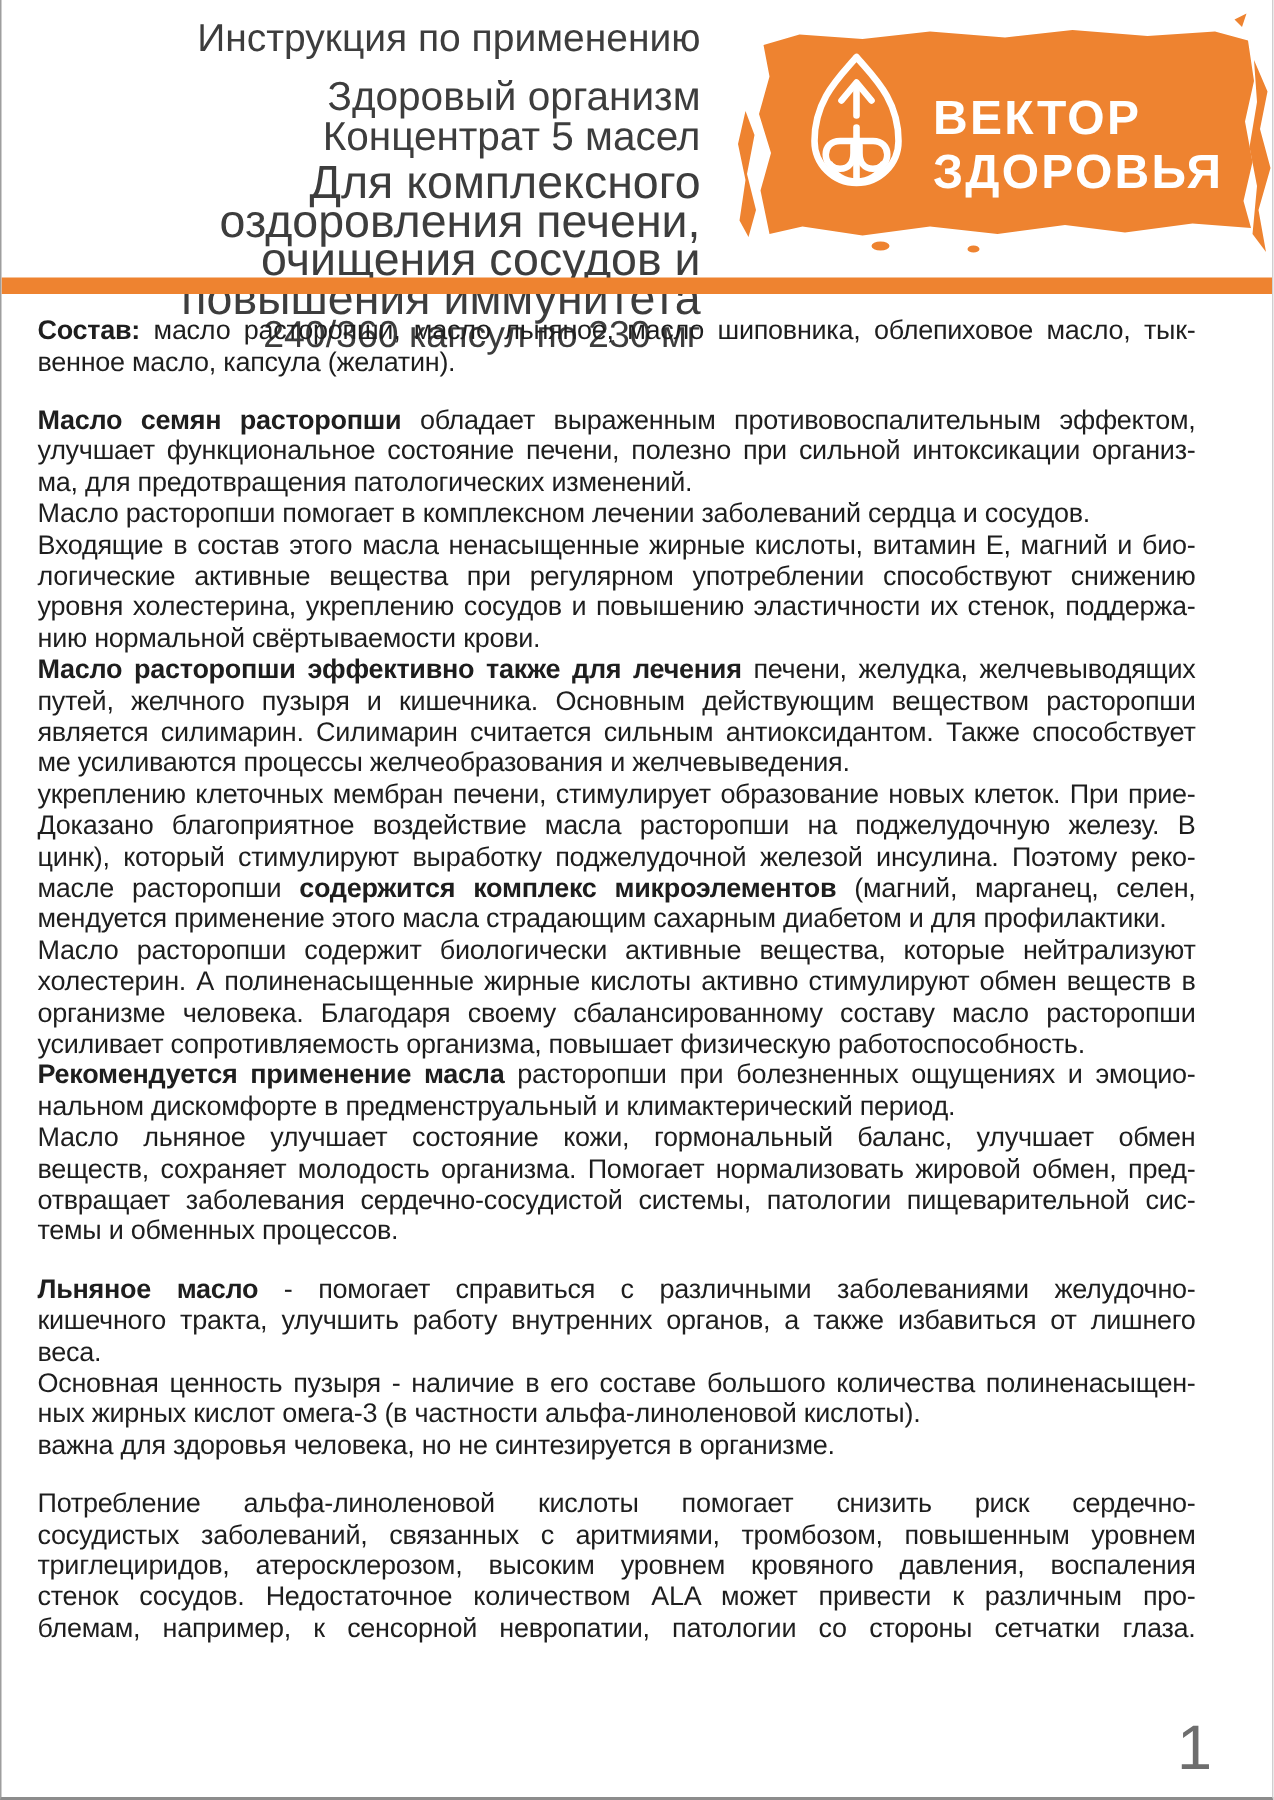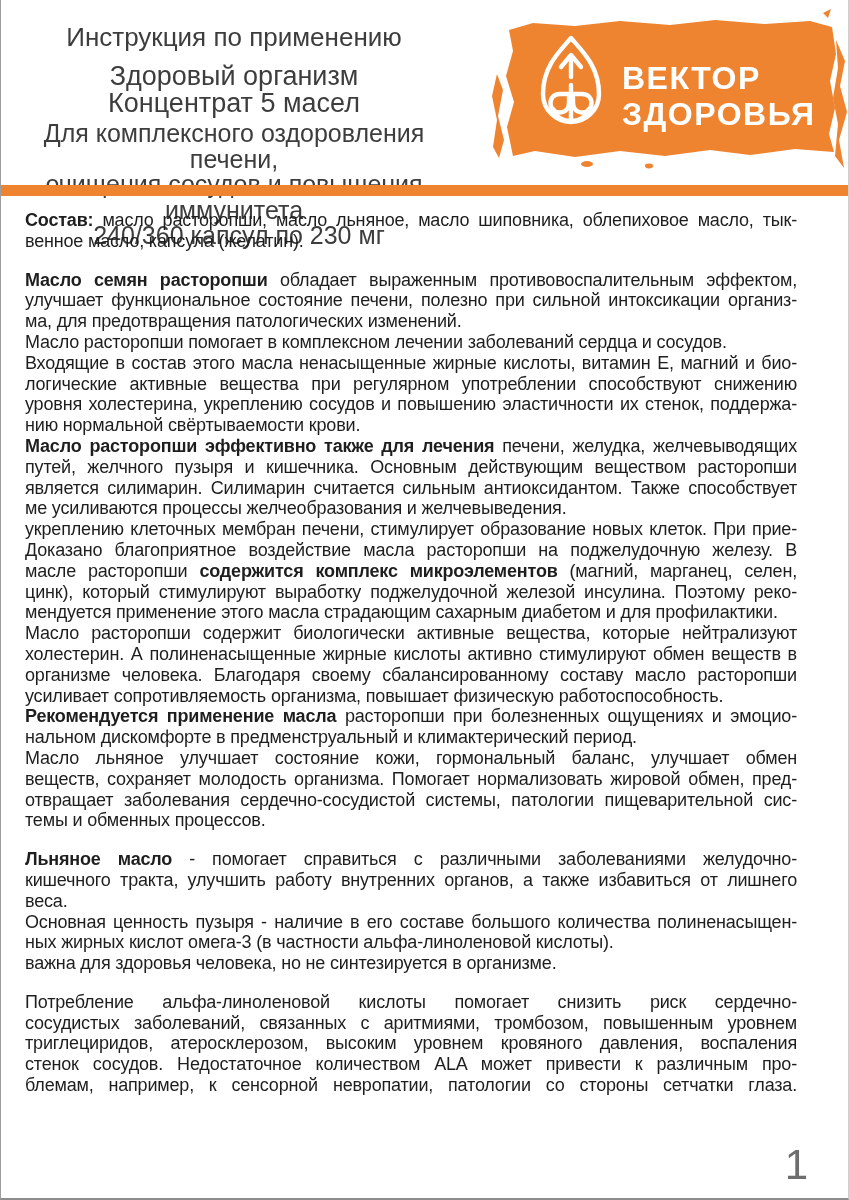--- a/index.html
+++ b/index.html
@@ -10,26 +10,26 @@
     font-family:"Liberation Sans","DejaVu Sans",sans-serif;
     overflow:hidden;
     border-left:1px solid #9e9e9e;
     border-right:1px solid #cfcfcf;
     border-bottom:2px solid #8c8c8c;
     box-sizing:border-box;
   }
   
   .header{position:relative;height:185px;}
   .head-col{
-    position:absolute;left:0;top:22px;width:466px;
-    text-align:center;color:#3d3d3d;
+    position:absolute;left:0;top:10px;width:466px;
+    text-align:right;color:#3d3d3d;
   }
   .h-line1{font-size:26px;line-height:30px;margin-bottom:11px;}
   .h-line2,.h-line3{font-size:27px;line-height:27px;}
-  .h-line4,.h-line5{font-size:25px;line-height:25.5px;}
+  .h-line4,.h-line5{font-size:31px;line-height:25.5px;}
   .h-line4{margin-top:4px;}
   .h-line6{font-size:25px;line-height:25.5px;padding-left:10px;}
   .logo-svg{position:absolute;left:478px;top:6px;}
   
   .divider{position:absolute;left:0;top:185px;width:849px;height:11px;background:#EE8330;}
   
   .body-text{
     position:absolute;left:0;top:210px;width:819px;
     padding:0 23px 0 24px;box-sizing:border-box;
     color:#1e1e1e;
@@ -104,22 +104,22 @@
         <div class="line just"><span>Входящие в состав этого масла ненасыщенные жирные кислоты, витамин Е, магний и био-</span></div>
         <div class="line just"><span>логические активные вещества при регулярном употреблении способствуют снижению</span></div>
         <div class="line just"><span>уровня холестерина, укреплению сосудов и повышению эластичности их стенок, поддержа-</span></div>
         <div class="line"><span>нию нормальной свёртываемости крови.</span></div>
         <div class="line just"><span class="b">Масло расторопши эффективно также для лечения</span><span> печени, желудка, желчевыводящих</span></div>
         <div class="line just"><span>путей, желчного пузыря и кишечника. Основным действующим веществом расторопши</span></div>
         <div class="line just"><span>является силимарин. Силимарин считается сильным антиоксидантом. Также способствует</span></div>
         <div class="line"><span>ме усиливаются процессы желчеобразования и желчевыведения.</span></div>
         <div class="line just"><span>укреплению клеточных мембран печени, стимулирует образование новых клеток. При прие-</span></div>
         <div class="line just"><span>Доказано благоприятное воздействие масла расторопши на поджелудочную железу. В</span></div>
+        <div class="line just"><span>цинк), который стимулируют выработку поджелудочной железой инсулина. Поэтому реко-</span></div>
         <div class="line just"><span>масле расторопши </span><span class="b">содержится комплекс микроэлементов</span><span> (магний, марганец, селен,</span></div>
-        <div class="line just"><span>цинк), который стимулируют выработку поджелудочной железой инсулина. Поэтому реко-</span></div>
         <div class="line"><span>мендуется применение этого масла страдающим сахарным диабетом и для профилактики.</span></div>
         <div class="line just"><span>Масло расторопши содержит биологически активные вещества, которые нейтрализуют</span></div>
         <div class="line just"><span>холестерин. А полиненасыщенные жирные кислоты активно стимулируют обмен веществ в</span></div>
         <div class="line just"><span>организме человека. Благодаря своему сбалансированному составу масло расторопши</span></div>
         <div class="line"><span>усиливает сопротивляемость организма, повышает физическую работоспособность.</span></div>
         <div class="line just"><span class="b">Рекомендуется применение масла</span><span> расторопши при болезненных ощущениях и эмоцио-</span></div>
         <div class="line"><span>нальном дискомфорте в предменструальный и климактерический период.</span></div>
         <div class="line just"><span>Масло льняное улучшает состояние кожи, гормональный баланс, улучшает обмен</span></div>
         <div class="line just"><span>веществ, сохраняет молодость организма. Помогает нормализовать жировой обмен, пред-</span></div>
         <div class="line just"><span>отвращает заболевания сердечно-сосудистой системы, патологии пищеварительной сис-</span></div>

